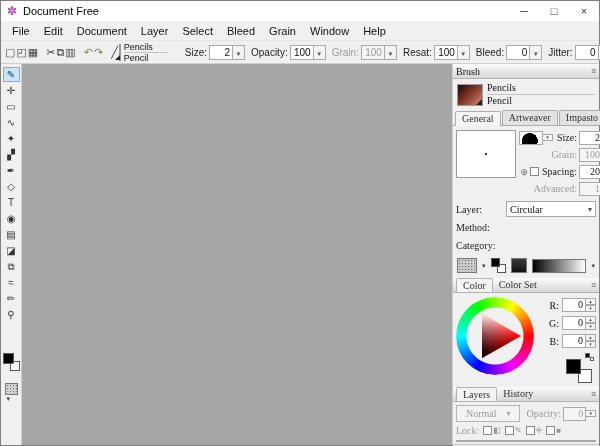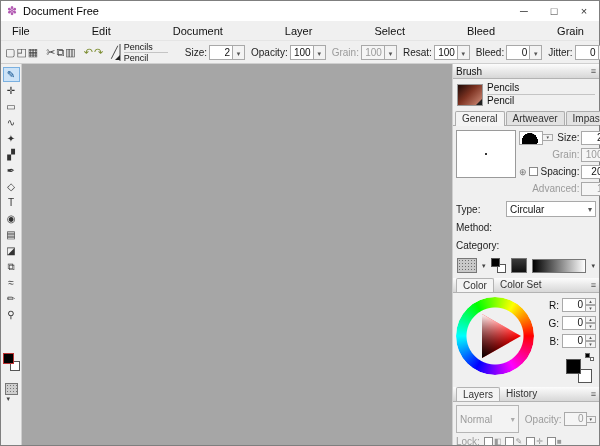--- a/index.html
+++ b/index.html
@@ -8,21 +8,21 @@
   .window { width:600px; height:446px; border:1px solid #7f7f7f; display:flex; flex-direction:column; background:#f0f0f0; }
 
   
   .titlebar { height:20px; background:#fff; display:flex; align-items:center; padding-left:6px; flex:0 0 auto; }
   .app-icon { color:#b259b2; font-size:12px; margin-right:6px; }
   .title { font-size:11px; color:#000; }
   .tb-spacer { flex:1; }
   .win-btn { width:30px; height:20px; text-align:center; line-height:20px; font-size:11px; color:#333; cursor:default; }
 
   
-  .menubar { height:19px; display:flex; align-items:center; padding-left:4px; background:#f0f0f0; flex:0 0 auto;gap:48px; }
+  .menubar { height:19px; display:flex; align-items:center; padding-left:4px; background:#f0f0f0; flex:0 0 auto; }
   .menu-item { padding:2px 7px; color:#111; }
 
   
   .toolbar { height:24px; display:flex; align-items:center; gap:1px; padding:0 4px; background:#f0f0f0; border-top:1px solid #e5e5e5; border-bottom:1px solid #cfcfcf; flex:0 0 auto; }
   .tbtn { width:18px; height:18px; display:flex; align-items:center; justify-content:center; font-size:11px; color:#444; }
   .tbtn.colored { color:#7b8c2f; }
   .sep { width:1px; height:16px; background:#c8c8c8; margin:0 3px; }
   .brush-thumb { width:20px; height:17px; border:1px solid #9a9a9a; background:linear-gradient(135deg,#1d0906,#7e3322 45%,#d2907c); position:relative; }
   .brush-thumb::after { content:""; position:absolute; right:0; bottom:0; border-left:5px solid transparent; border-bottom:5px solid #222; }
   .brush-label { display:flex; flex-direction:column; justify-content:center; font-size:9px; line-height:10px; margin:0 4px 0 2px; min-width:44px; }
@@ -46,33 +46,33 @@
   .fgbg .bg { position:absolute; right:0; bottom:0; width:10px; height:10px; background:#fff; border:1px solid #555; }
   .fgbg .fg { position:absolute; left:0; top:0; width:11px; height:11px; background:#000; border:1px solid #b33; }
   .pattern-chip { width:13px; height:12px; margin-top:12px; border:1px solid #777;
      background-color:#cfcfcf; background-image:radial-gradient(#777 1px, transparent 1px); background-size:3px 3px; position:relative; }
   .pattern-chip::after { content:"▾"; position:absolute; left:1px; top:11px; font-size:7px; color:#444; }
 
   
   .canvas { flex:1; background:#a6a6a6; }
 
   
-  .rightpanel { width:147px; background:#f0f0f0; border-left:1px solid #cfcfcf; display:flex; flex-direction:column; flex:0 0 auto; }
+  .rightpanel { width:147px; background:#f0f0f0; border-left:1px solid #cfcfcf; display:flex; flex-direction:column; flex:0 0 auto;font-family:Liberation Serif, serif; }
   .phead { height:15px; background:linear-gradient(#fcfcfc,#d7d7d7); border-bottom:1px solid #b3b3b3; display:flex; align-items:center; padding:0 3px; font-size:10px; flex:0 0 auto; }
   .phead .menu-ico { margin-left:auto; font-size:9px; color:#555; }
   .ptab { padding:1px 6px 0 6px; font-size:10px; color:#333; height:14px; }
   .ptab.active { background:#f4f4f4; border:1px solid #b3b3b3; border-bottom:none; border-radius:2px 2px 0 0; }
 
   .brushname { display:flex; align-items:center; padding:3px 4px; }
   .brushname .thumb { width:26px; height:22px; border:1px solid #9a9a9a; background:linear-gradient(135deg,#1d0906,#7e3322 45%,#d2907c); position:relative; margin-right:4px; }
   .brushname .thumb::after { content:""; position:absolute; right:0; bottom:0; border-left:6px solid transparent; border-bottom:6px solid #222; }
   .brushname .names { flex:1; font-size:10px; line-height:12px; }
   .brushname .names .n1 { border-bottom:1px solid #c4c4c4; }
 
-  .btabs { display:flex; padding:0 2px; border-bottom:1px solid #adadad;align-items:flex-end; }
+  .btabs { display:flex; padding:0 2px; border-bottom:1px solid #adadad; }
   .btab { padding:1px 6px; font-size:10px; background:#e2e2e2; border:1px solid #adadad; border-bottom:none; border-radius:2px 2px 0 0; margin-right:1px; color:#333; }
   .btab.active { background:#f4f4f4; position:relative; top:1px; padding-bottom:2px; }
 
   .bcontent { padding:4px 3px 2px 3px; }
   .brow-top { display:flex; }
   .preview { width:60px; height:48px; background:#fff; border:1px solid #9a9a9a; position:relative; flex:0 0 auto; }
   .preview::after { content:""; position:absolute; left:28px; top:22px; width:2px; height:2px; background:#333; }
   .bctrl { flex:1; padding-left:3px; }
   .crow { display:flex; align-items:center; justify-content:flex-end; margin-bottom:2px; height:15px; }
   .crow .lbl { font-size:10px; margin-right:2px; color:#222; }
@@ -115,21 +115,21 @@
   .cp-swatches { position:relative; width:26px; height:24px; margin:8px 4px 0 auto; }
   .cp-swatches .bg { position:absolute; right:0; bottom:0; width:14px; height:14px; background:#fff; border:1px solid #555; }
   .cp-swatches .fg { position:absolute; left:0; top:0; width:15px; height:15px; background:#000; border:1px solid #555; }
   .mini-reset { position:absolute; right:-2px; top:-6px; width:9px; height:8px; }
   .mini-reset .f { position:absolute; left:0; top:0; width:5px; height:5px; background:#000; border:1px solid #666; }
   .mini-reset .b { position:absolute; right:0; bottom:0; width:4px; height:4px; background:#fff; border:1px solid #666; }
 
   
   .layers { flex:1; display:flex; flex-direction:column; min-height:0; }
   .lyrow { display:flex; align-items:center; padding:3px 3px 1px 3px; }
-  .lyselect { width:66px; height:28px; background:#f3f3f3; border:1px solid #b5b5b5; display:flex; align-items:center; padding:0 3px; font-size:10px; color:#9b9b9b;text-align:center; }
+  .lyselect { width:66px; height:17px; background:#f3f3f3; border:1px solid #b5b5b5; display:flex; align-items:center; padding:0 9px; font-size:10px; color:#9b9b9b;text-align:center; }
   .lyselect::after { content:"▾"; margin-left:auto; font-size:8px; color:#aaa; }
   .lyrow .lbl { font-size:10px; color:#9b9b9b; margin:0 2px 0 6px; }
   .lockrow { display:flex; align-items:center; padding:2px 3px; }
   .lockrow .lbl { font-size:10px; color:#9b9b9b; margin-right:4px; }
   .lockitem { display:flex; align-items:center; margin-right:4px; }
   .lockitem .chk { margin-right:1px; }
   .lockitem .ico { font-size:8px; color:#999; }
   .layerlist { flex:1; margin:2px 3px; background:#fff; border:1px solid #a9a9a9; }
   .lybar { height:15px; display:flex; align-items:center; gap:4px; padding:0 4px; background:#e8e8e8; border-top:1px solid #c9c9c9; flex:0 0 auto; }
   .lybtn { font-size:9px; color:#777; }
@@ -285,21 +285,21 @@
             </div>
             <div class="crow disabled">
               <span class="lbl">Advanced:</span>
               <span class="nbox">1</span>
 
             </div>
           </div>
         </div>
       </div>
       <div class="selrow">
-        <span class="lbl">Type:</span>
+        <span class="lbl">Layer:</span>
         <span class="select">Circular</span>
       </div>
       <div class="selrow">
         <span class="lbl">Method:</span>
       </div>
       <div class="selrow">
         <span class="lbl">Category:</span>
       </div>
       <div class="swatchrow">
         <span class="texchip"></span>

